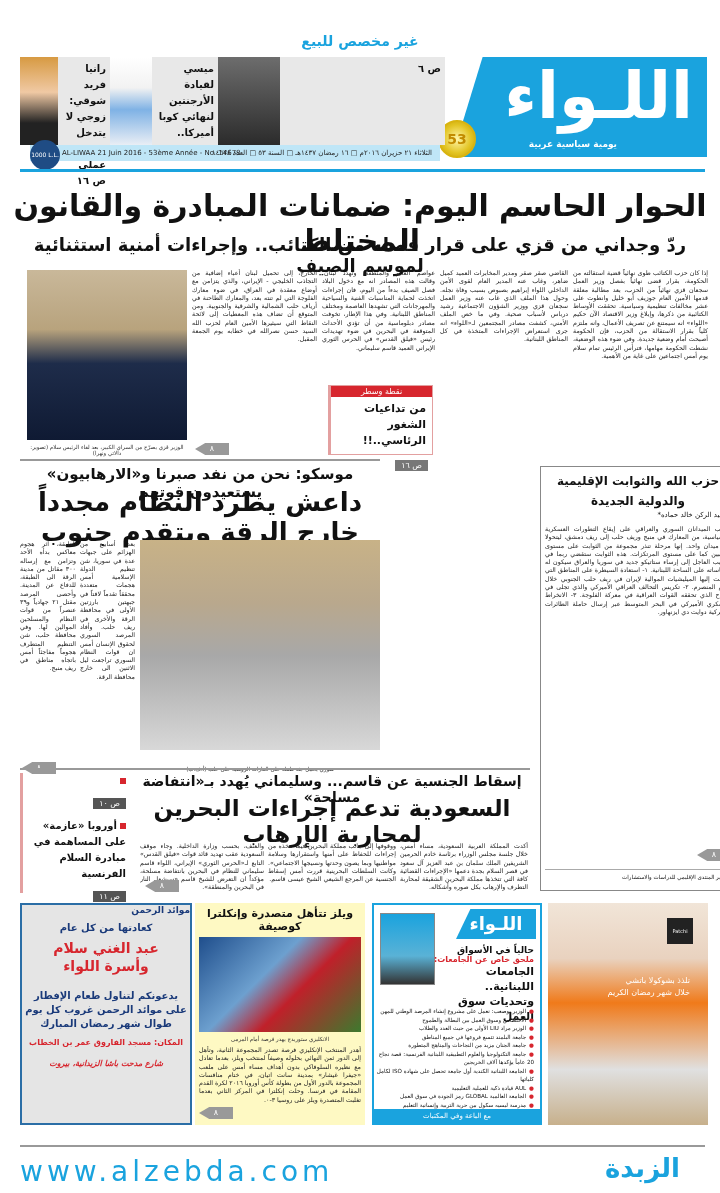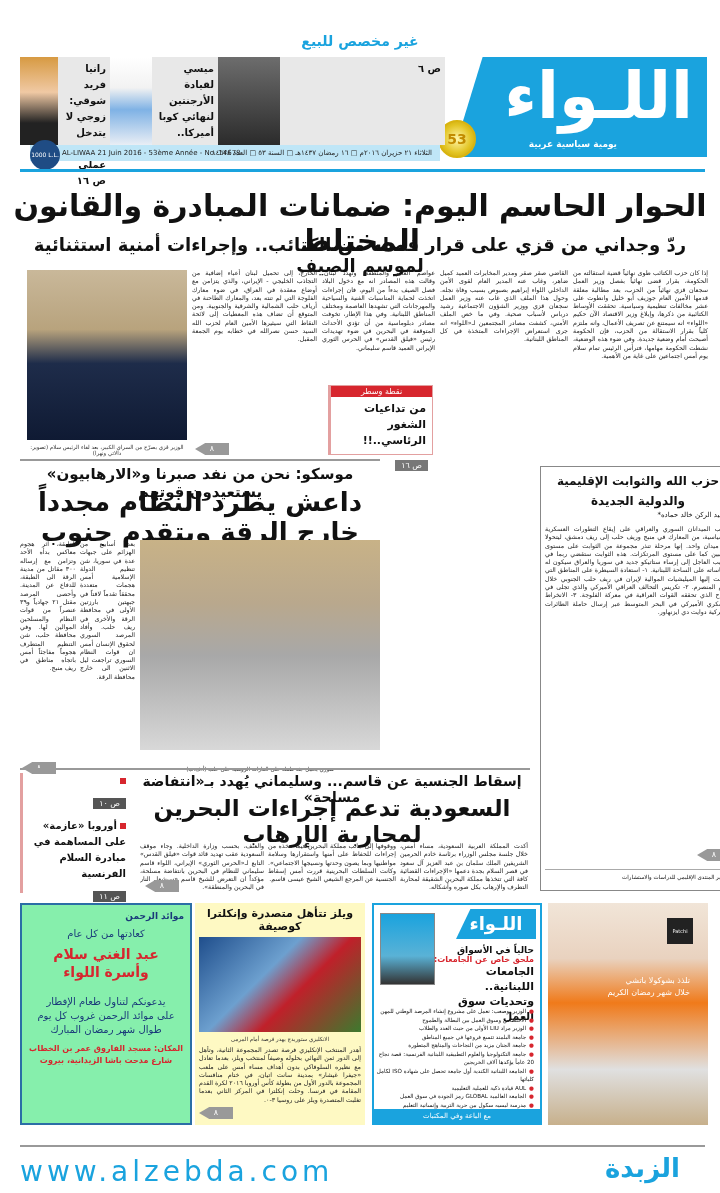--- a/index.html
+++ b/index.html
@@ -53,24 +53,24 @@
   .opinion-title { font-size: 12px; font-weight: bold; text-align: center; line-height: 20px; }
   .opinion-author { font-size: 7px; text-align: right; margin-bottom: 6px; }
 
   
   .bahrain-sub { top: 773px; left: 132px; width: 400px; text-align: center; font-size: 14px; font-weight: bold; }
   .bahrain-head { top: 795px; left: 132px; width: 400px; text-align: center; font-size: 23px; font-weight: 900; letter-spacing: -1px; }
 
   .sidebar-bullets { top: 773px; left: 20px; width: 110px; height: 120px; border-left: 3px solid #e3a0a0; }
   .sb-item { font-size: 10px; font-weight: bold; line-height: 16px; text-align: right; padding-right: 4px; }
   .sb-item .sq { display: inline-block; width: 6px; height: 6px; background: #d7262e; margin-left: 3px; }
-  .ad-iftar { left: 20px; width: 172px; height: 222px; background: #86efac; border: 2px solid #2b6ea6; padding: 6px; text-align: center; }
+  .ad-iftar { left: 20px; width: 172px; height: 222px; background: #e5e5e5; border: 2px solid #2b6ea6; text-align: center; }
   .ad-iftar .h { color: #1a3a7a; font-size: 9px; font-weight: bold; text-align: right; }
   .ad-iftar .red { color: #d7262e; font-size: 14px; font-weight: 900; line-height: 18px; }
-  .ad-iftar .blue { color: #1a3a7a; font-size: 10px; font-weight: normal; line-height: 14px; }
+  .ad-iftar .blue { color: #1a3a7a; font-size: 10px; font-weight: bold; line-height: 14px; }
   .ad-iftar .place { color: #d7262e; font-size: 8px; font-weight: bold; line-height: 12px; margin-top: 6px; }
 
   .sport { top: 903px; left: 195px; width: 170px; height: 222px; background: #fef9c3; padding: 4px; }
   .sport-title { font-size: 11px; font-weight: bold; text-align: center; }
   .sport-photo { width: 162px; height: 95px; background: linear-gradient(135deg, #1f4e8c 0%, #6da0cf 40%, #c0202a 60%, #3d7a2e 100%); margin: 4px 0; }
 
   .liwaa-ad { top: 903px; left: 372px; width: 170px; height: 222px; border: 2px solid #1aa3de; background: #fff; padding: 4px; }
   .liwaa-ad .mini-mast { position: absolute; top: 4px; right: 4px; width: 80px; height: 30px; background: #1aa3de; color: #fff; font-size: 18px; font-weight: bold; text-align: center; line-height: 30px; clip-path: polygon(18% 0, 100% 0, 100% 100%, 0 100%); }
   .liwaa-ad .mini-cover { position: absolute; top: 8px; left: 6px; width: 55px; height: 72px; background: linear-gradient(180deg, #1aa3de 0%, #5ab2d6 60%, #333 100%); border: 1px solid #888; }
   .liwaa-ad .txt { position: absolute; top: 40px; right: 6px; width: 100px; text-align: right; }
@@ -182,21 +182,21 @@
 
 <div class="abs ad-iftar" style="top:903px;">
   <div class="h">موائد الرحمن</div>
   <div class="blue" style="margin-top:6px;">كعادتها من كل عام</div>
   <div class="red" style="margin-top:4px;">عبد الغني سلام</div>
   <div class="red">وأسرة اللواء</div>
   <div class="blue" style="margin-top:14px;">يدعونكم لتناول طعام الإفطار</div>
   <div class="blue">على موائد الرحمن غروب كل يوم</div>
   <div class="blue">طوال شهر رمضان المبارك</div>
   <div class="place">المكان: مسجد الفاروق عمر بن الخطاب</div>
-  <div class="place" style="margin-top:0;">شارع مدحت باشا الزيدانية، بيروت</div>
+  <div class="place" style="margin-top:9px;font-style:italic;">شارع مدحت باشا الزيدانية، بيروت</div>
 </div>
 
 <div class="abs sport">
   <div class="sport-title">ويلز تتأهل متصدرة وإنكلترا كوصيفة</div>
   <div class="sport-photo"></div>
   <div class="photo-caption">الانكليزي ستوريدج يهدر فرصة أمام المرمى</div>
   <div class="body-text" style="height:80px;margin-top:4px;">أهدر المنتخب الإنكليزي فرصة تصدر المجموعة الثانية، وتأهل إلى الدور ثمن النهائي بحلوله وصيفاً لمنتخب ويلز، بعدما تعادل مع نظيره السلوفاكي بدون أهداف مساء أمس على ملعب «جيفرا غيشار» بمدينة سانت اتيان، في ختام منافسات المجموعة بالدور الأول من بطولة كأس أوروبا ٢٠١٦ لكرة القدم المقامة في فرنسا. وحلت إنكلترا في المركز الثاني بعدما تغلبت المتصدرة ويلز على روسيا ٣-٠.</div>
   <div class="arrow-tag" style="position:absolute;left:4px;bottom:6px;">٨</div>
 </div>
 

